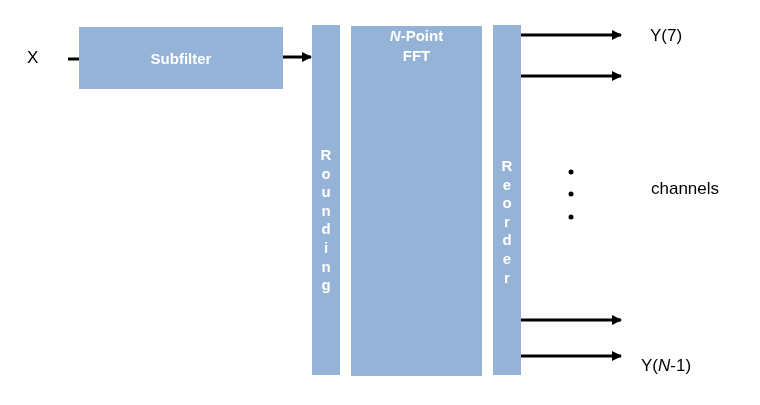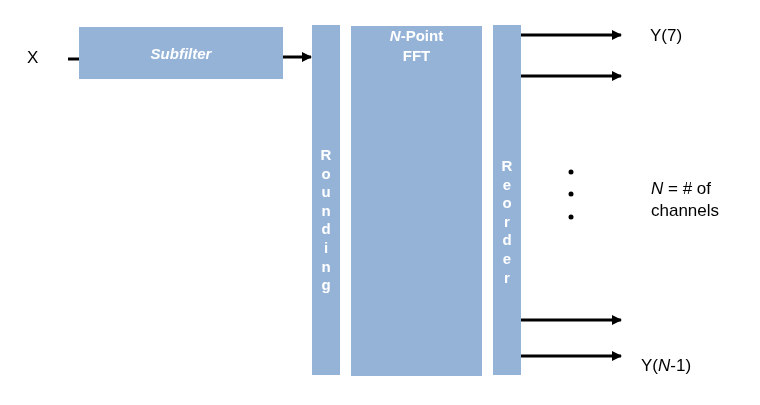--- a/index.html
+++ b/index.html
@@ -1,21 +1,21 @@
 <!DOCTYPE html>
 <html><head>
 <meta charset="utf-8">
 <style>
   html, body { margin:0; padding:0; background:#ffffff; }
   body { width:760px; height:405px; position:relative; overflow:hidden;
          font-family:"Liberation Sans", sans-serif; }
   .box { position:absolute; background:#95b3d7; color:#ffffff; font-weight:bold;
          font-family:"Liberation Sans", sans-serif; }
-  #subfilter { left:79px; top:27px; width:204px; height:52px; display:flex;
-               align-items:center; justify-content:center; font-size:15px;font-style:italic; }
+  #subfilter { left:79px; top:27px; width:204px; height:62px; display:flex;
+               align-items:center; justify-content:center; font-size:15px; }
   #rounding { left:312px; top:25px; width:28px; height:350px; }
   #fft { left:351px; top:26px; width:131px; height:350px; display:flex;
          flex-direction:column; align-items:center; justify-content:flex-start;
          font-size:15px; line-height:20px; text-align:center; }
   #reorder { left:493px; top:25px; width:28px; height:350px; }
   .vtext { position:absolute; left:0; width:100%; display:flex; flex-direction:column;
            align-items:center; font-size:15px; line-height:18.6px; }
   #rounding .vtext { top:121px; }
   #reorder .vtext { top:132px; }
   .label { position:absolute; color:#000; font-size:17px; font-family:"Liberation Sans", sans-serif; }
@@ -79,15 +79,14 @@
     <span>e</span>
     <span>r</span>
   </div>
 </div>
 
 <div class="label" id="y0-label">Y(7)</div>
 
 <div class="label" id="yn-label"><span>Y(</span><i>N</i><span>-1)</span></div>
 
 <div class="label" id="n-note">
-  <div><i>N</i><span> = # of</span></div>
   <div>channels</div>
 </div>
 
 </body></html>

